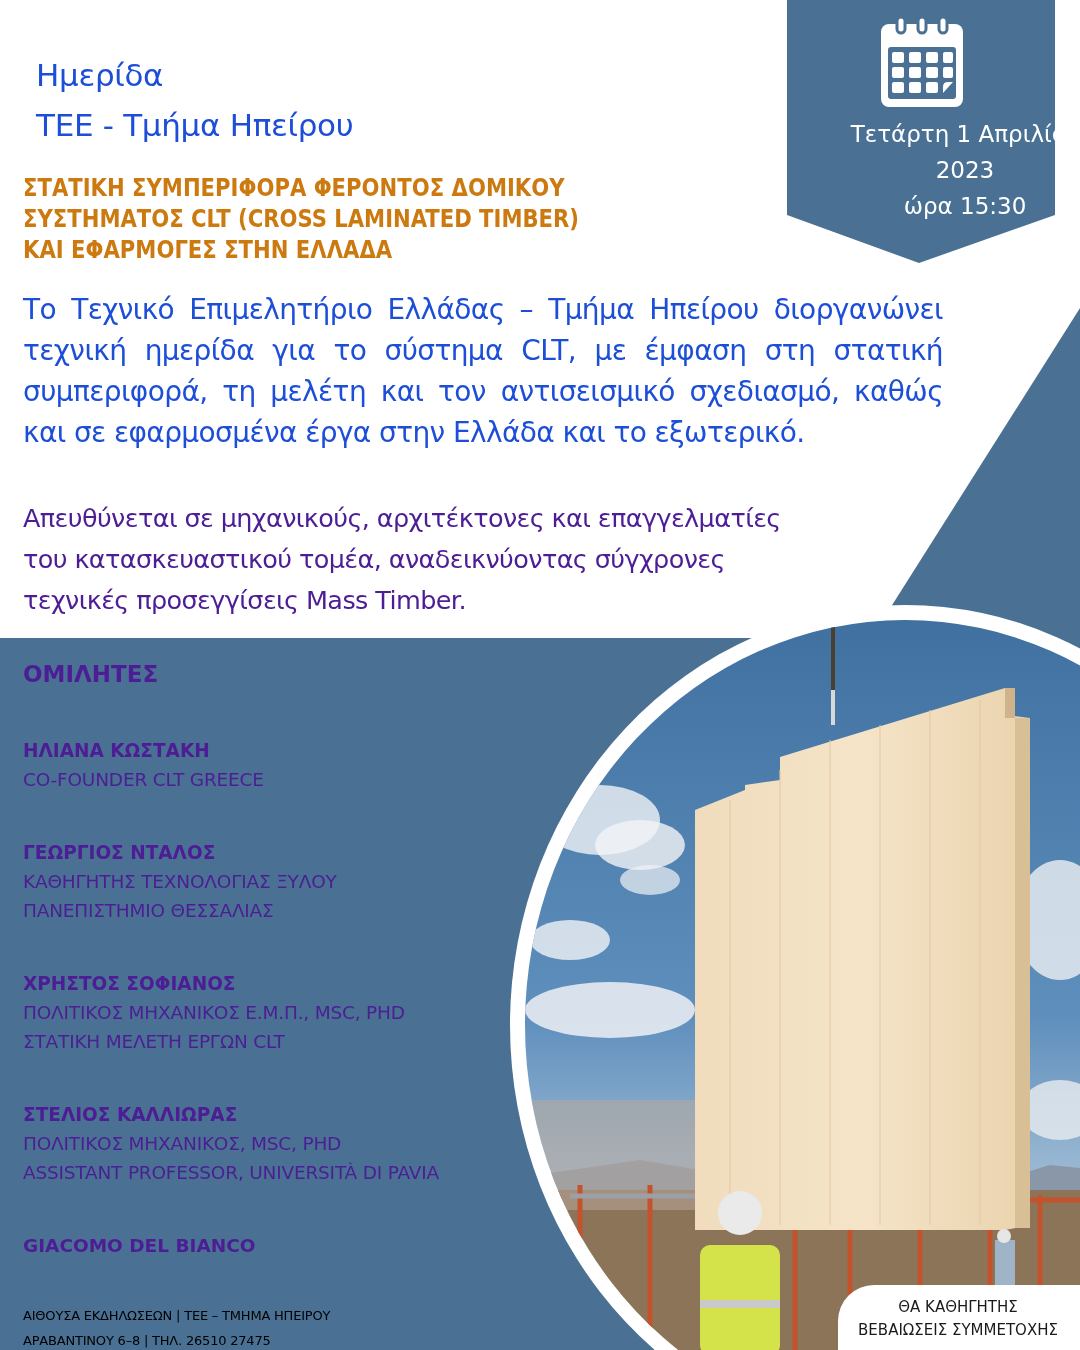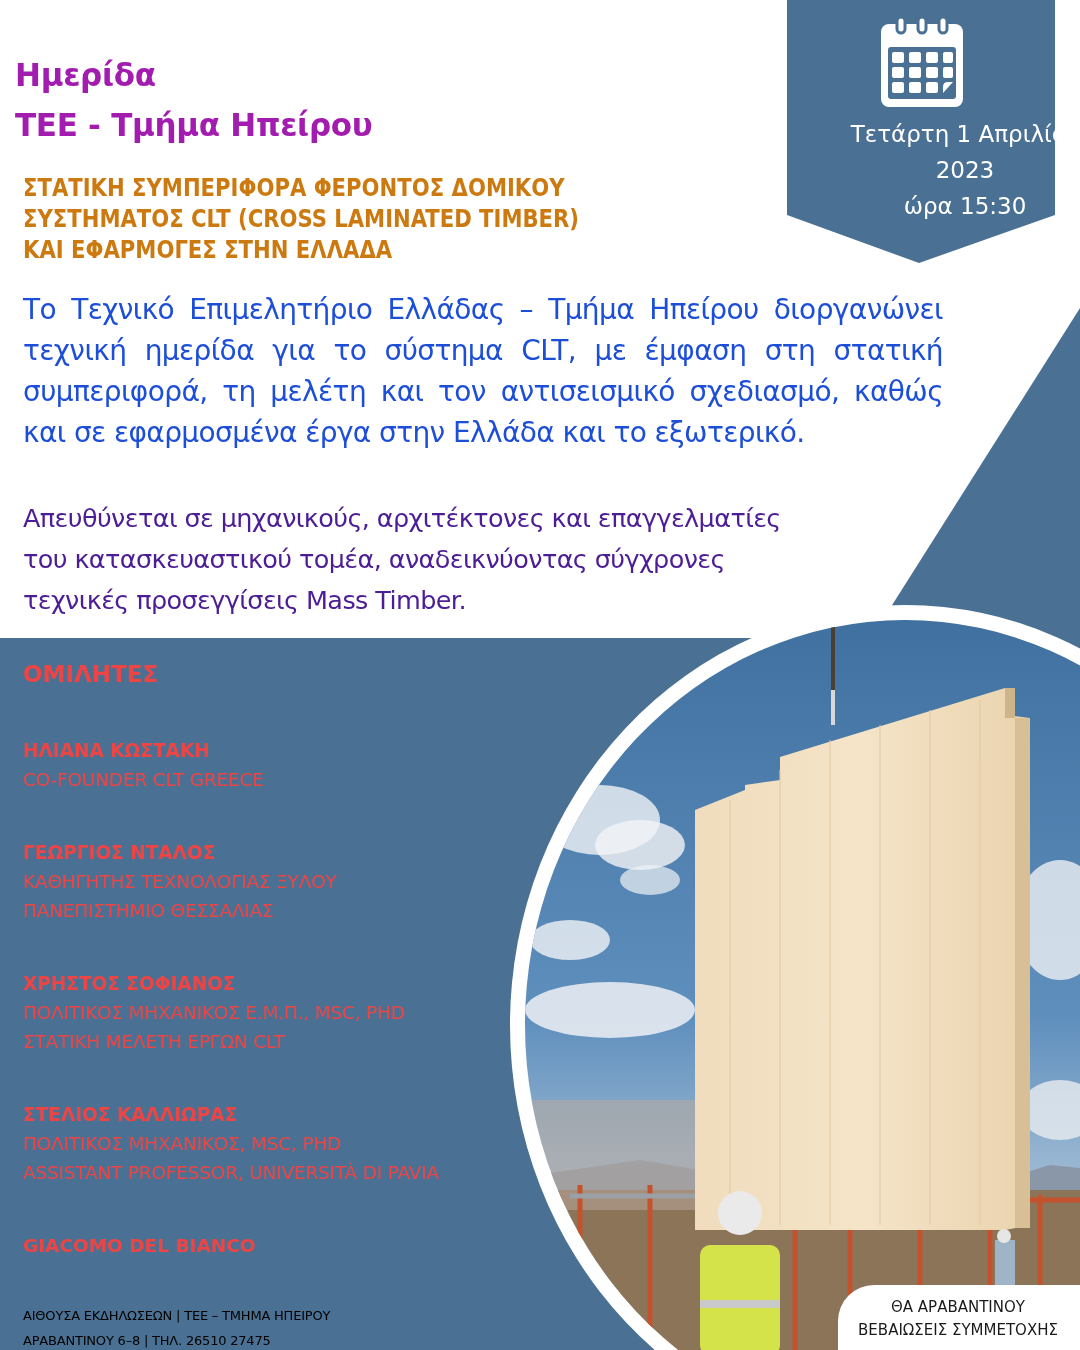--- a/index.html
+++ b/index.html
@@ -8,37 +8,37 @@
 
   .bg-bottom { position: absolute; left: 0; top: 638px; width: 1080px; height: 712px; background: #4a7193; }
   .bg-triangle { position: absolute; left: 0; top: 0; width: 1080px; height: 640px; }
 
   .date-banner { position: absolute; left: 787px; top: 0; width: 268px; height: 263px; }
   .date-banner svg.shape { position: absolute; left: 0; top: 0; }
   .cal-icon { position: absolute; left: 94px; top: 15px; width: 82px; height: 92px; }
   .date-text { position: absolute; left: 0; top: 116px; width: 268px; text-align: center; color: #ffffff;
                font-size: 23px; line-height: 36px; font-family: "DejaVu Sans", sans-serif; margin-left: 44px; }
 
-  .header-title { position: absolute; left: 15px; top: 50px; color: #a21caf; font-weight: bold;
+  .header-title { position: absolute; left: 36px; top: 50px; color: #1d4ed8; font-weight: normal;
                   font-size: 31px; line-height: 50px; font-family: "DejaVu Sans", sans-serif; letter-spacing: -0.3px; }
   .event-title { position: absolute; left: 23px; top: 172px; width: 760px; color: #cc7a10; font-weight: bold;
                  font-size: 24.5px; line-height: 31px; font-family: "DejaVu Sans Condensed", "DejaVu Sans", sans-serif;
                  transform: scaleX(0.96); transform-origin: left top; }
 
   .desc { position: absolute; left: 23px; top: 289px; width: 920px; color: #1d4ed8;
           font-size: 28px; line-height: 41px; text-align: justify; font-family: "DejaVu Sans", sans-serif;
           letter-spacing: -0.6px; }
   .audience { position: absolute; left: 23px; top: 498px; width: 880px; color: #4c1d95;
               font-size: 25.5px; line-height: 41px; font-family: "DejaVu Sans", sans-serif; letter-spacing: -0.6px; }
   .audience span { display: block; }
 
   .photo-wrap { position: absolute; left: 0; top: 0; width: 1080px; height: 1350px; pointer-events: none; }
   .photo-wrap svg { position: absolute; left: 0; top: 0; }
 
-  .speakers { position: absolute; left: 23px; top: 656px; width: 500px; color: #ef4444; font-family: "DejaVu Sans", sans-serif; }
+  .speakers { position: absolute; left: 23px; top: 656px; width: 500px; color: #4c1d95; font-family: "DejaVu Sans", sans-serif; }
   .speakers-heading { font-weight: bold; font-size: 23px; line-height: 36px; margin-bottom: 26px; }
   .speaker { margin-bottom: 29px; }
   .speaker-name { font-weight: bold; font-size: 18.5px; line-height: 29px; margin-top: 44px; }
   .speaker-role { font-size: 18.5px; line-height: 29px; display: block; letter-spacing: -0.2px; }
 
   .venue { position: absolute; left: 23px; top: 1271px; color: #000000; font-size: 13px; line-height: 25px;
            font-family: "DejaVu Sans", sans-serif; letter-spacing: -0.2px; margin-top: 32px; }
   .venue span { display: block; }
 
   .cert-badge { position: absolute; left: 838px; top: 1285px; width: 260px; height: 70px; background: #ffffff;
@@ -205,15 +205,15 @@
     <div class="speaker-name">GIACOMO DEL BIANCO</div>
   </div>
 </div>
 
 <div class="venue">
   <span>ΑΙΘΟΥΣΑ ΕΚΔΗΛΩΣΕΩΝ | ΤΕΕ – ΤΜΗΜΑ ΗΠΕΙΡΟΥ</span>
   <span>ΑΡΑΒΑΝΤΙΝΟΥ 6–8 | ΤΗΛ. 26510 27475</span>
 </div>
 
 <div class="cert-badge">
-  <span>ΘΑ ΑΡΑΒΑΝΤΙΝΟΥ</span>
+  <span>ΘΑ ΚΑΘΗΓΗΤΗΣ</span>
   <span>ΒΕΒΑΙΩΣΕΙΣ ΣΥΜΜΕΤΟΧΗΣ</span>
 </div>
 
 </body></html>

